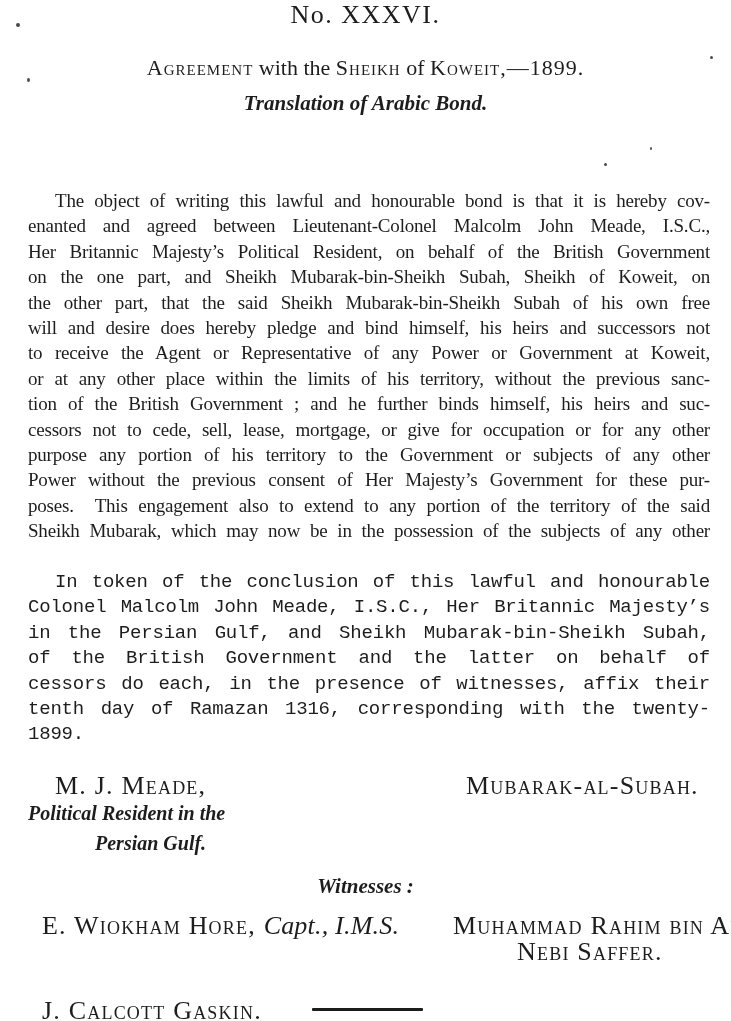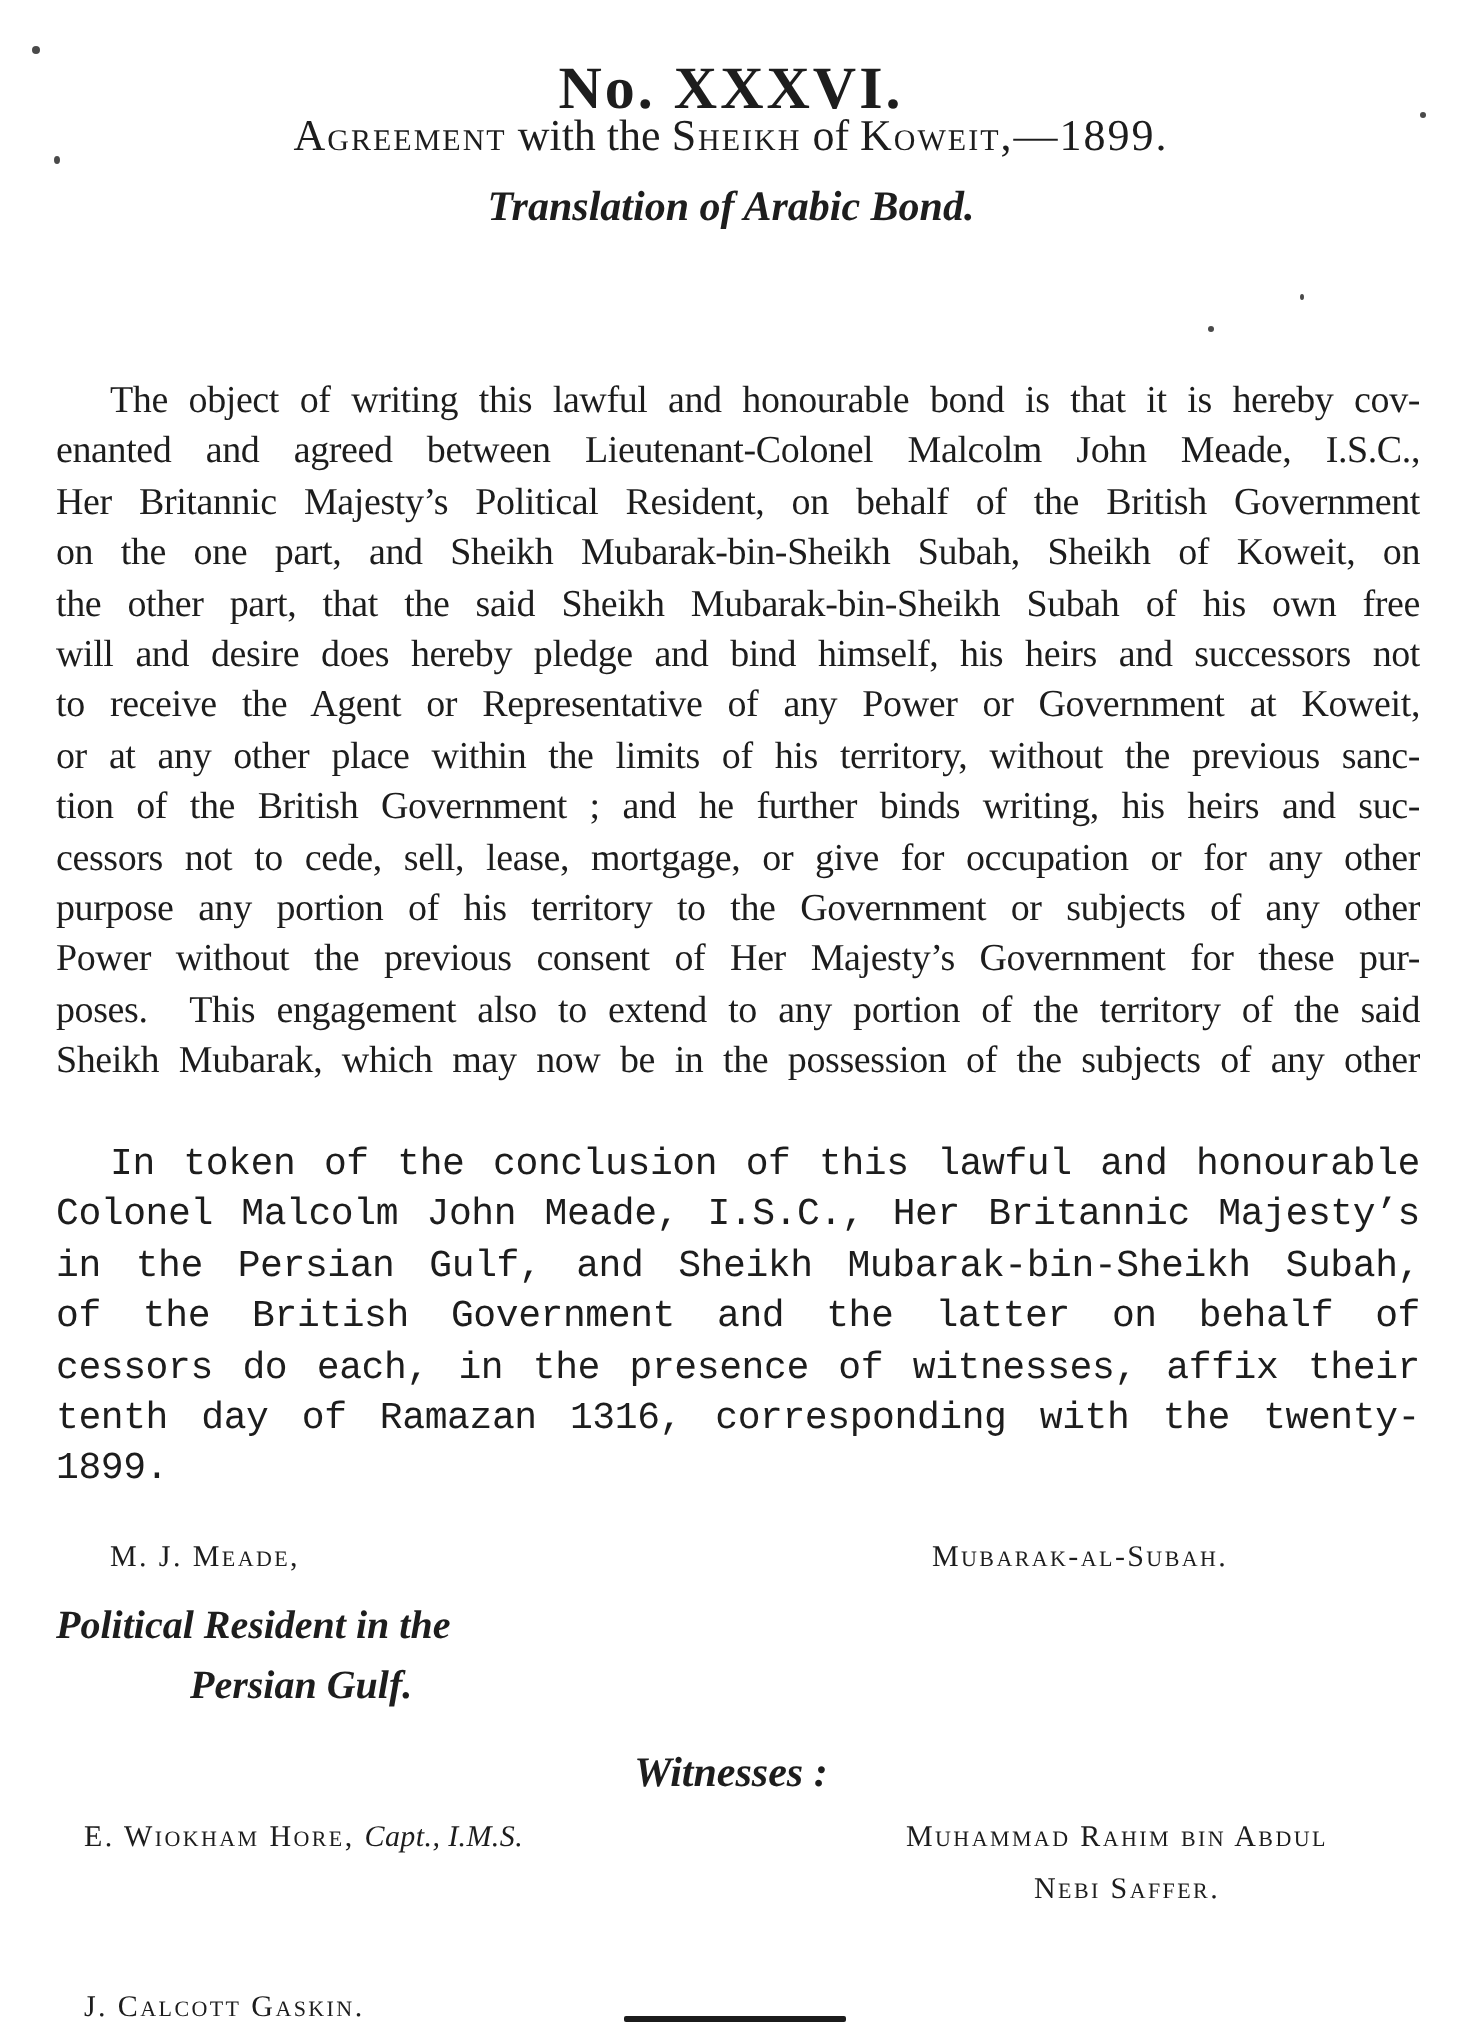--- a/index.html
+++ b/index.html
@@ -3,39 +3,39 @@
 <meta charset="utf-8">
 <style>
   html,body { margin:0; padding:0; background:#e8e8e8; }
   .page {
     position:relative; width:731px; height:1021px; margin:0 auto;
     background:#ffffff; color:#1d1d1d; overflow:hidden;
     font-family:"Liberation Serif", serif;
   }
   .centered { position:absolute; left:0; right:0; text-align:center; }
 
-  .doc-no { top:28px; font-size:30px; letter-spacing:1.5px;font-weight:bold; }
+  .doc-no { top:0; font-size:26px; letter-spacing:1.5px; }
   .doc-title { top:55px; font-size:22px; }
   .doc-title .sc { letter-spacing:1px; }
   .sc { font-variant:small-caps; }
   .doc-subtitle { top:91px; font-size:21px; font-style:italic; font-weight:600; }
 
   .textcol { position:absolute; left:28px; width:682px; font-size:19px; letter-spacing:-0.2px; }
   .line {
     height:25.4px; line-height:25.4px; overflow:hidden;
     text-align:justify; text-align-last:justify;
   }
   .line.end { text-align-last:left; }
   .line.ind { text-indent:27px; }
 
   #invocation { top:135px; }
   #para2 { top:188px; }
   #para3 { top:570px;font-family:Liberation Mono, monospace; }
 
-  .sig { position:absolute; font-size:15px; white-space:nowrap; }
+  .sig { position:absolute; font-size:26px; white-space:nowrap; }
   .name { font-variant:small-caps; letter-spacing:1.2px; }
   .ital { font-style:italic; font-weight:600; font-size:20px; }
 
   .witness-head { top:874px; font-style:italic; font-weight:600; font-size:21px; }
   .rank { font-style:italic; font-variant:normal; letter-spacing:0.2px; }
 
   .rule { position:absolute; left:312px; top:1008px; width:111px; height:3px;
           background:#1c1c1c; border-radius:1px; }
 
   .speck { position:absolute; background:#4a4a4a; border-radius:50%; }
@@ -54,21 +54,21 @@
 
   <div id="para2" class="textcol">
     <div class="line ind">The object of writing this lawful and honourable bond is that it is hereby cov-</div>
     <div class="line">enanted and agreed between Lieutenant-Colonel Malcolm John Meade, I.S.C.,</div>
     <div class="line">Her Britannic Majesty’s Political Resident, on behalf of the British Government</div>
     <div class="line">on the one part, and Sheikh Mubarak-bin-Sheikh Subah, Sheikh of Koweit, on</div>
     <div class="line">the other part, that the said Sheikh Mubarak-bin-Sheikh Subah of his own free</div>
     <div class="line">will and desire does hereby pledge and bind himself, his heirs and successors not</div>
     <div class="line">to receive the Agent or Representative of any Power or Government at Koweit,</div>
     <div class="line">or at any other place within the limits of his territory, without the previous sanc-</div>
-    <div class="line">tion of the British Government ; and he further binds writing, his heirs and suc-</div>
+    <div class="line">tion of the British Government ; and he further binds himself, his heirs and suc-</div>
     <div class="line">cessors not to cede, sell, lease, mortgage, or give for occupation or for any other</div>
     <div class="line">purpose any portion of his territory to the Government or subjects of any other</div>
     <div class="line">Power without the previous consent of Her Majesty’s Government for these pur-</div>
     <div class="line">poses.&nbsp; This engagement also to extend to any portion of the territory of the said</div>
     <div class="line">Sheikh Mubarak, which may now be in the possession of the subjects of any other</div>
   </div>
 
   <div id="para3" class="textcol">
     <div class="line ind">In token of the conclusion of this lawful and honourable bond, Lieutenant-</div>
     <div class="line">Colonel Malcolm John Meade, I.S.C., Her Britannic Majesty’s Political Resident</div>

